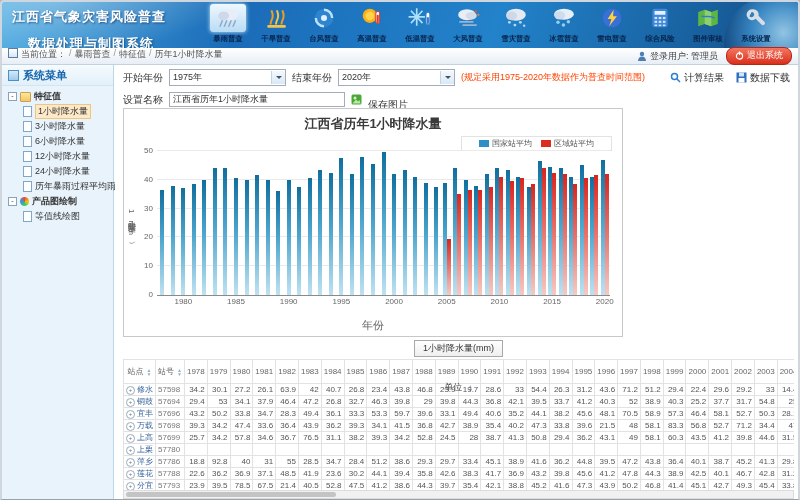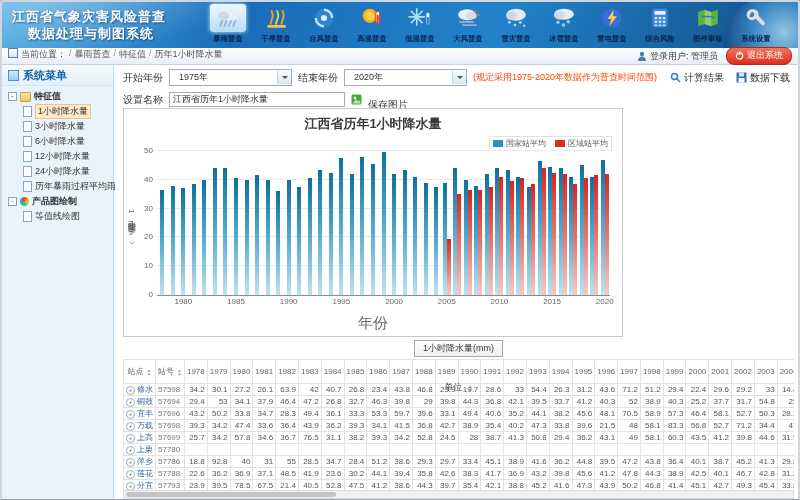--- a/index.html
+++ b/index.html
@@ -2,21 +2,21 @@
 <html><head>
 <meta charset="utf-8">
 <style>
   html,body{margin:0;padding:0;background:#aeb6bf;font-family:"Liberation Sans",sans-serif;}
   .frame{position:relative;width:796px;height:497px;border:2px solid #cfd6dd;border-bottom:1px solid #9aa3ac;border-radius:4px 4px 0 0;overflow:hidden;background:#fff;}
   
   .hd{position:absolute;top:0;left:0;right:0;height:46px;background:linear-gradient(110deg,#47a8e0 0%,#1b6cb8 30%,#2282ca 62%,#134f88 100%);overflow:hidden;}
   .hd::before{content:'';position:absolute;left:-60px;top:-46px;width:330px;height:100px;background:radial-gradient(ellipse at 35% 30%,rgba(255,255,255,.38),rgba(255,255,255,0) 70%);transform:rotate(-7deg);}
   .globe{position:absolute;right:-22px;top:-6px;width:96px;height:96px;border-radius:50%;background:radial-gradient(circle at 62% 38%,#a8d8f2 0%,#3d8ecb 38%,#0d3e74 78%,#06294f 100%);opacity:.85;}
   .t1{position:absolute;left:10px;top:6px;font-size:13px;font-weight:bold;color:#fff;letter-spacing:1px;text-shadow:1px 1px 2px rgba(0,40,90,.65);}
-  .t2{position:absolute;left:26px;top:23px;font-size:13px;font-weight:bold;color:#fff;letter-spacing:1px;text-shadow:1px 1px 2px rgba(0,40,90,.65);}
+  .t2{position:absolute;left:26px;top:33px;font-size:13px;font-weight:bold;color:#fff;letter-spacing:1px;text-shadow:1px 1px 2px rgba(0,40,90,.65);}
   .tbar{position:absolute;left:202px;top:1px;height:45px;display:flex;}
   .tool{width:48px;display:flex;flex-direction:column;align-items:center;cursor:pointer;}
   .tile{width:36px;height:28px;display:flex;align-items:center;justify-content:center;border-radius:3px;margin-top:1px;}
   .sel-tool .tile{background:linear-gradient(#eef8ff,#b9dcf4);box-shadow:0 0 4px rgba(220,245,255,.9);}
   .tlabel{font-size:8px;color:#07244d;font-weight:bold;white-space:nowrap;transform:scale(.92);margin-top:1px;}
   
   .sb{position:absolute;top:46px;left:0;right:0;height:17px;background:linear-gradient(#ffffff,#e7eef6);border-bottom:1px solid #c2d2e0;display:flex;padding:0 6px;font-size:9px;color:#555;box-sizing:border-box;}
   .bico{width:8px;height:8px;border:1px solid #5a7fa5;background:linear-gradient(#fff,#d8e6f2);margin-right:3px;}
   .crumb-sep{color:#999;margin:0 3px;}
   .sbr{margin-left:auto;display:flex;align-items:center;gap:8px;}
@@ -31,42 +31,42 @@
   .titem.parent .tlab,.titem.parent2 .tlab{font-weight:bold;}
   .titem.child{padding-left:21px;}
   .tog{width:7px;height:7px;border:1px solid #8aa3bb;background:#fff;font-size:7px;line-height:5px;text-align:center;color:#335;flex:none;}
   .fico{width:9px;height:8px;background:linear-gradient(#ffe69a,#f3c768);border:1px solid #c8a04e;border-radius:1px;flex:none;}
   .cico{width:9px;height:9px;border-radius:50%;background:conic-gradient(#e74c3c,#f1c40f,#2ecc71,#3498db,#e74c3c);flex:none;}
   .pico{width:7px;height:9px;background:#fff;border:1px solid #7fa8c8;flex:none;}
   .titem.tsel .tlab{background:#fde9c8;border:1px solid #ecc683;padding:0 2px;}
   
   .main{position:absolute;left:113px;top:63px;right:0;bottom:0;background:#fff;}
   .frow{display:flex;align-items:center;gap:6px;padding:3px 8px 0;font-size:10px;color:#333;height:19px;}
-  .sel{display:flex;align-items:center;justify-content:space-between;width:112px;height:15px;border:1px solid #a3acb9;background:#fff;font-size:9px;color:#333;padding-left:9px;cursor:pointer;}
+  .sel{display:flex;align-items:center;justify-content:space-between;width:112px;height:15px;border:1px solid #a3acb9;background:#fff;font-size:9px;color:#333;padding-left:3px;cursor:pointer;}
   .carbox{width:13px;height:13px;background:linear-gradient(#f4f9fd,#d9e8f5);border-left:1px solid #c0d4e8;display:flex;align-items:center;justify-content:center;}
   .car{width:0;height:0;border:3px solid transparent;border-top-color:#456;margin-top:3px;}
   .note{color:#ff4300;font-size:9px;white-space:nowrap;}
   .flinks{margin-left:auto;display:flex;gap:12px;align-items:center;font-size:10px;color:#333;}
   .flink{display:flex;align-items:center;gap:3px;cursor:pointer;}
   .txt{height:13px;width:168px;border:1px solid #a3acb9;font-size:9px;color:#333;padding:0 3px;font-family:"Liberation Sans",sans-serif;}
   
   .chart-panel{position:absolute;left:8px;top:43px;width:498px;height:227px;border:1px solid #c8c8c8;background:#fff;}
   .ct{text-align:center;font-size:13px;font-weight:bold;color:#3a3a3a;margin-top:6px;}
-  .legend{position:absolute;right:10px;top:27px;display:flex;gap:9px;font-size:8px;color:#555;border:1px solid #e2e2e2;background:#fff;padding:1px 3px;align-items:center;}
+  .legend{position:absolute;right:10px;top:27px;display:flex;gap:9px;font-size:8px;color:#555;border:1px solid #e2e2e2;background:#fff;padding:1px 17px;align-items:center;}
   .leg-item{display:flex;align-items:center;cursor:pointer;}
   .sw{width:10px;height:7px;display:inline-block;margin-right:3px;}
   .plot{position:absolute;left:33px;right:12px;top:42px;bottom:40px;border-bottom:1px solid #8a8a8a;}
   .gridline{position:absolute;left:0;right:0;height:1px;background:#eaeaea;}
   .ytick{position:absolute;right:100%;margin-right:4px;font-size:8px;color:#666;}
   .bar{position:absolute;bottom:0;width:4px;}
   .bar.blue{background:linear-gradient(to bottom,#106f9e,#4aa4cd 45%,#bfe2f1);}
   .bar.red{background:linear-gradient(to bottom,#d9251d,#e9746d 50%,#f6c9c4);}
   .xtick{position:absolute;top:100%;margin-top:2px;transform:translateX(-50%);font-size:8px;color:#666;}
   .ylab{position:absolute;left:1px;top:50%;transform:translateY(-50%);writing-mode:vertical-rl;font-size:8px;color:#666;letter-spacing:1px;}
-  .xlab{position:absolute;bottom:3px;left:50%;transform:translateX(-50%);font-size:15px;color:#666;}
+  .xlab{position:absolute;bottom:3px;left:50%;transform:translateX(-50%);font-size:11px;color:#666;}
   
   .table-panel{position:absolute;left:8px;top:275px;right:4px;bottom:0;overflow:hidden;}
   .tctl{display:flex;align-items:center;gap:24px;height:17px;font-size:9px;color:#444;flex-direction:column;}
   .unit-btn{border:1px solid #a8a8a8;padding:1px 8px;background:linear-gradient(#ffffff,#efefef);font-size:9px;color:#333;cursor:pointer;}
   .sorts{display:inline-flex;flex-direction:column;font-size:5px;line-height:4px;color:#9ab0c8;margin-left:3px;vertical-align:middle;cursor:pointer;}
   .dtable{border-collapse:collapse;table-layout:fixed;margin-top:2px;}
   .dtable th,.dtable td{border:1px solid #e2e2e2;font-size:8px;color:#555;padding:0 2px;height:12px;overflow:hidden;white-space:nowrap;box-sizing:border-box;}
   .dtable th{color:#666;font-weight:normal;height:24px;background:#fff;text-align:center;}
   .dtable td.num{text-align:right;}
   .dtable td.stn{color:#36649c;}

